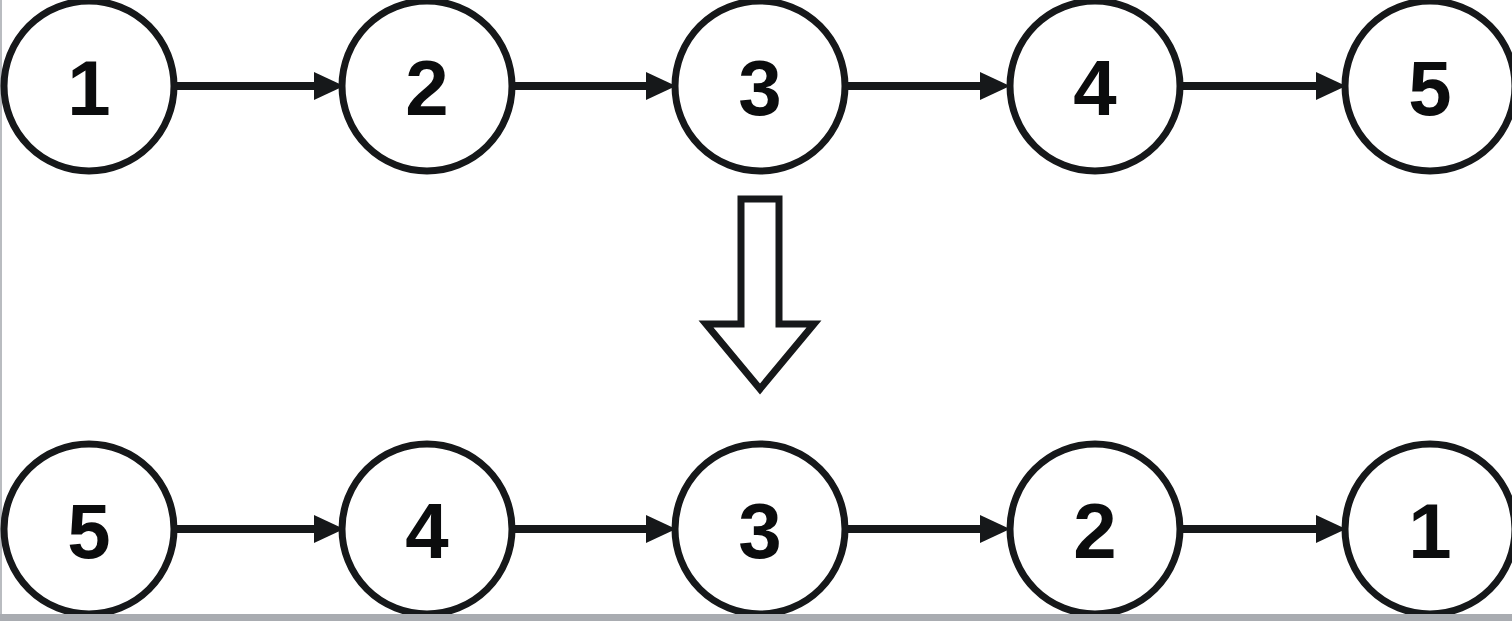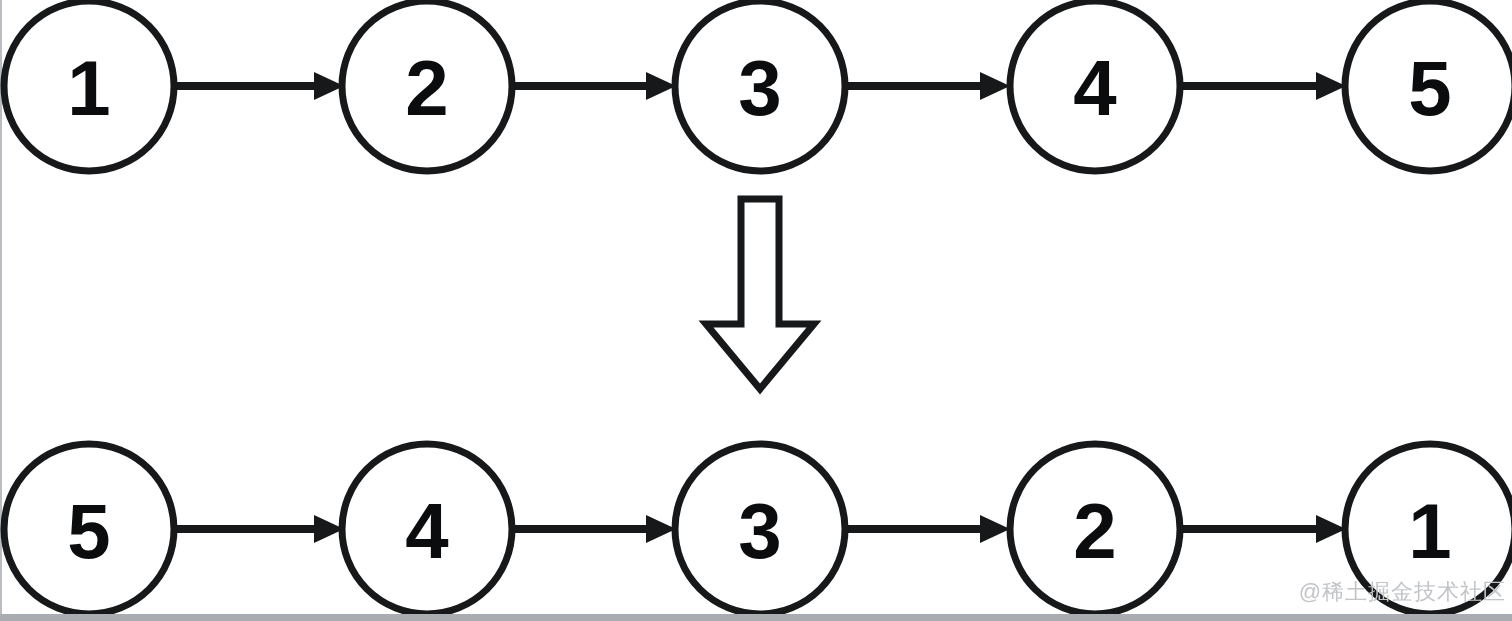--- a/index.html
+++ b/index.html
@@ -164,16 +164,15 @@
         <circle class="node-circle" cx="1095" cy="529" r="85"></circle>
         <text class="node-label" x="1095" y="531">2</text>
       </g>
       <g>
         <circle class="node-circle" cx="1430" cy="529" r="85"></circle>
         <text class="node-label" x="1430" y="531">1</text>
       </g>
     </g>
   </svg>
 
-  <div class="watermark">@稀土掘金技术社区</div>
 
   <div class="edge-bottom"></div>
 </div>
 
 </body></html>

